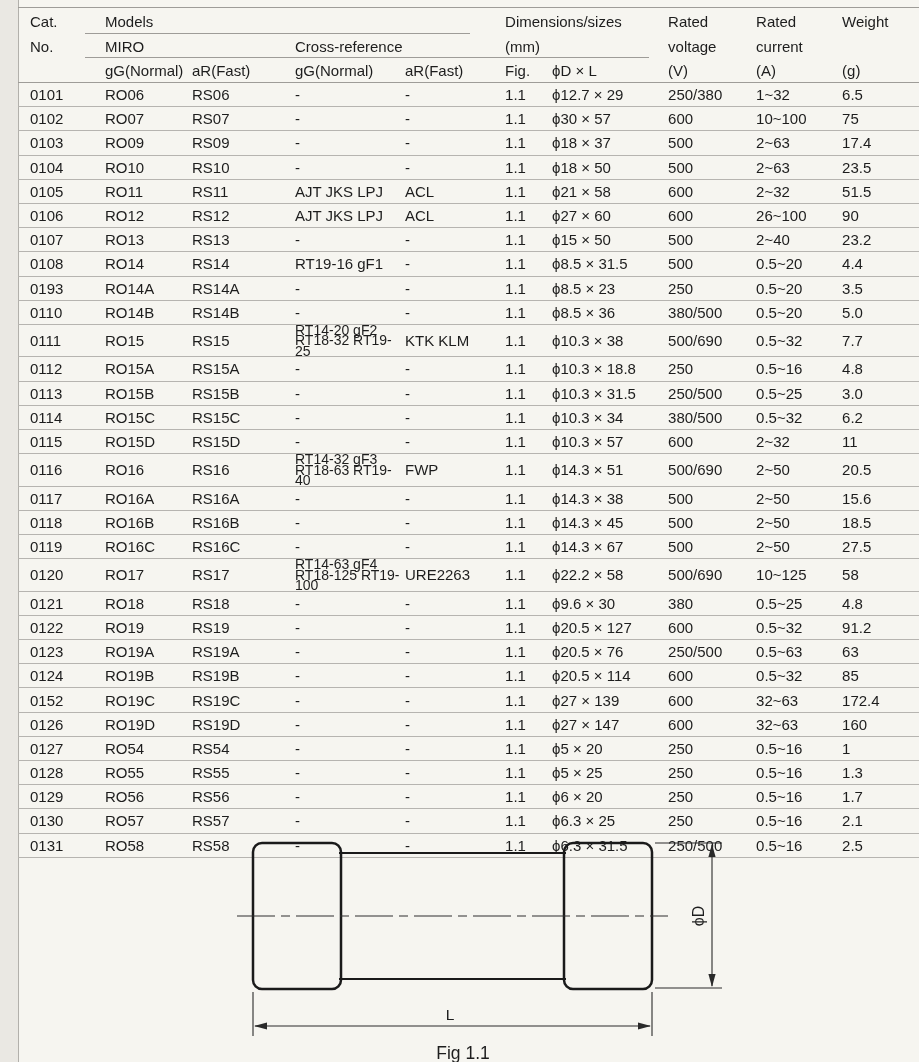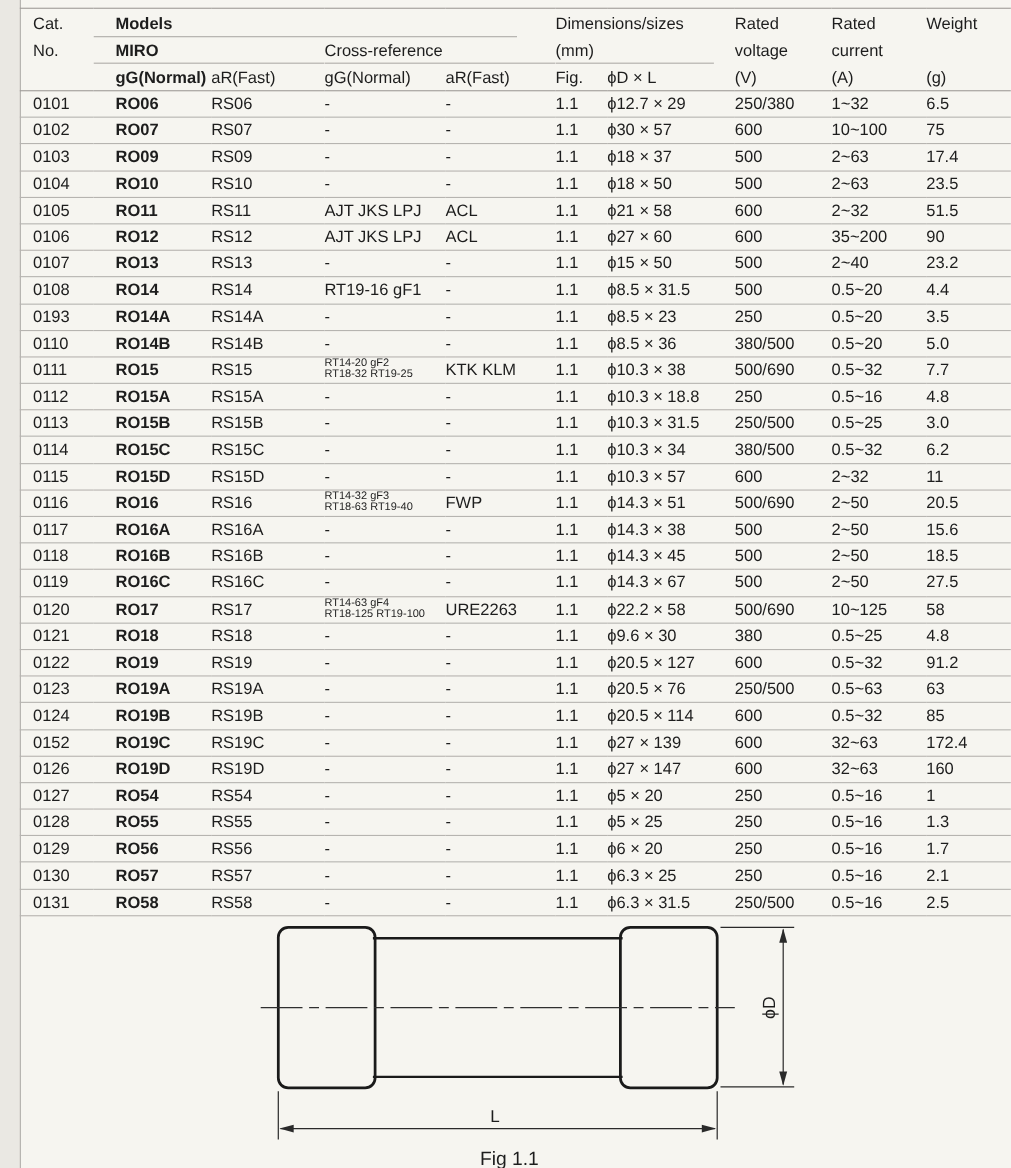--- a/index.html
+++ b/index.html
@@ -32,23 +32,23 @@
   
   tr.h1 td { height:26px; vertical-align:bottom; padding-bottom:4px; }
   tr.h2 td { height:24px; vertical-align:bottom; padding-bottom:4px; }
   tr.h3 td { height:24px; vertical-align:bottom; padding-bottom:4px; border-bottom:1.5px solid #9e9c98; }
 
   
   tbody td { height:23.2px; border-bottom:1px solid #b6b4b0; }
 
   
   .c1 { padding-left:12px !important; }
-  .c2 { padding-left:20px !important;font-weight:bold; }
-
-  .two-line { font-size:10px; line-height:10.5px; white-space:pre-line !important; }
+  .c2 { padding-left:20px !important; }
+
+  .two-line { font-size:14px; line-height:10.5px; white-space:pre-line !important; }
   td.pre { white-space:pre-line; }
 
   
   #figure-svg { position:absolute; left:0; top:815px; }
   .part { fill:none; stroke:#1a1a1a; }
   .dim  { stroke:#2a2a2a; fill:none; }
   .arrow{ fill:#2a2a2a; stroke:none; }
   .figtext { fill:#1d1d1d; }
 </style>
 </head>
@@ -181,21 +181,21 @@
 
     <tr>
       <td class="c1">0106</td>
       <td class="c2">RO12</td>
       <td>RS12</td>
       <td class="pre">AJT JKS LPJ</td>
       <td>ACL</td>
       <td>1.1</td>
       <td>ϕ27 × 60</td>
       <td>600</td>
-      <td>35~200</td>
+      <td>26~100</td>
       <td>90</td>
     </tr>
 
     <tr>
       <td class="c1">0107</td>
       <td class="c2">RO13</td>
       <td>RS13</td>
       <td class="pre">-</td>
       <td>-</td>
       <td>1.1</td>

